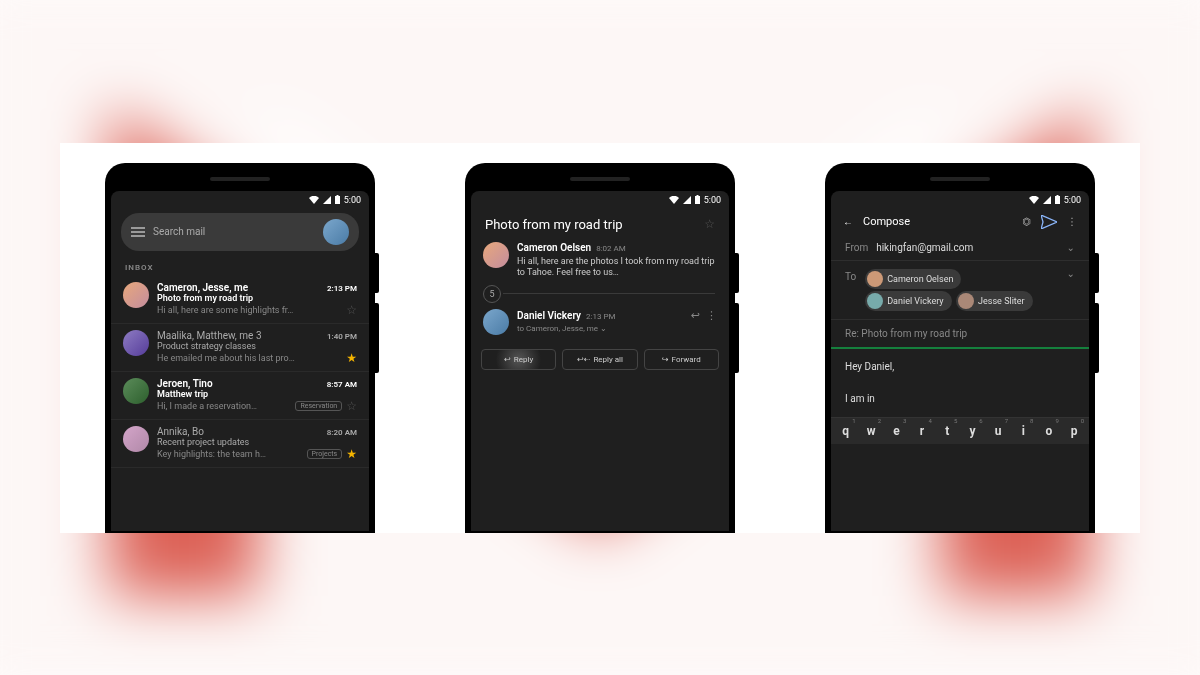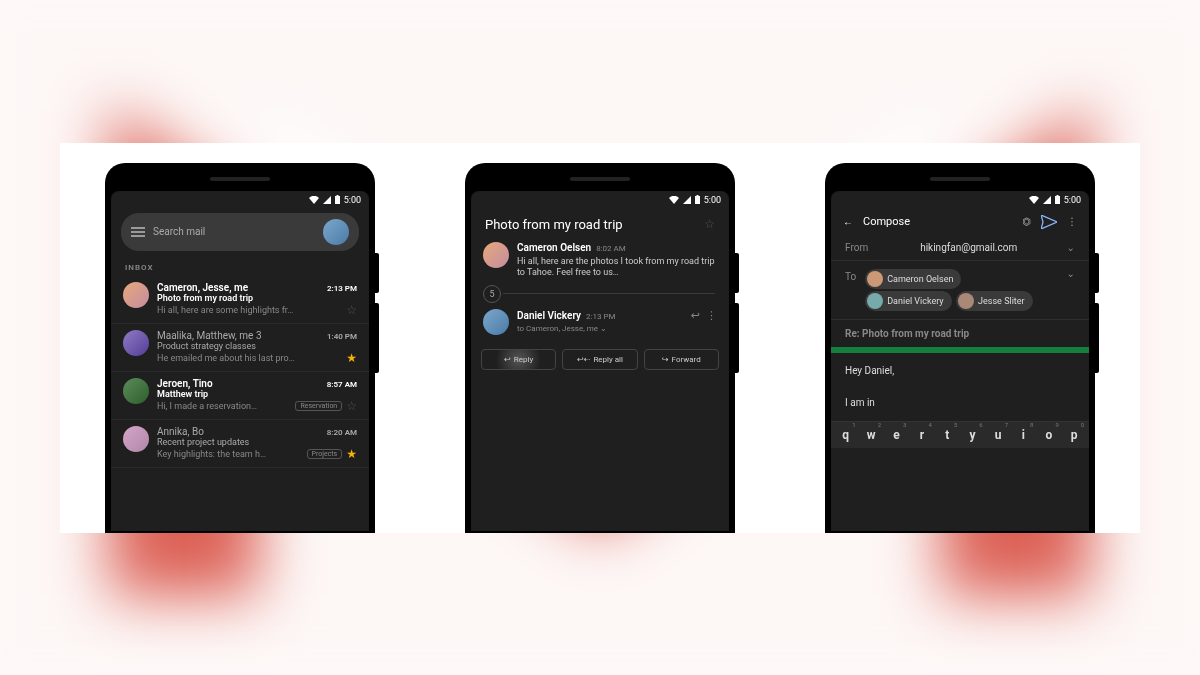--- a/index.html
+++ b/index.html
@@ -145,24 +145,24 @@
 .tool { display: flex; gap: 6px; margin-left: auto; color: #888; font-size: 11px; }
 .bodytxt { padding: 8px 14px; color: #ddd; font-size: 10px; line-height: 1.4; }
 .actions { display: flex; gap: 6px; padding: 8px 10px; }
 .actbtn { flex: 1; border: 1px solid #444; border-radius: 4px; padding: 5px 4px; font-size: 8px; color: #ccc; display: flex; align-items: center; justify-content: center; gap: 3px; }
 .actbtn.sel { background: radial-gradient(circle at center,#555,transparent 60%); }
 
 .compose-bar { display: flex; align-items: center; padding: 6px 12px; gap: 10px; color: #fff; }
 .compose-bar h1 { font-size: 11px; font-weight: 400; flex: 1; }
 .compose-bar .ico { color: #8ab4f8; }
 .fld { display: flex; align-items: center; padding: 7px 14px; gap: 8px; border-bottom: 1px solid #2e2e2e; font-size: 10px; color: #888; }
-.fld .val { color: #ddd; margin-left: 44px; }
+.fld .val { color: #ddd; }
 .pill { background: #3a3a3a; border-radius: 12px; padding: 2px 8px 2px 2px; display: inline-flex; align-items: center; gap: 4px; font-size: 9px; color: #ddd; margin: 1px; }
 .pill .pav { width: 16px; height: 16px; border-radius: 50%; background: #777; }
-.subjline { padding: 8px 14px; color: #888; font-size: 10px; border-bottom: 6px solid #15803d; font-weight: bold; }
+.subjline { padding: 8px 14px; color: #888; font-size: 10px; border-bottom: 2px solid #15803d; }
 .draft { padding: 10px 14px; color: #ddd; font-size: 10px; line-height: 1.6; }
 .kbd { background: #2a2a2a; display: flex; justify-content: space-around; padding: 6px 2px; color: #ddd; font-size: 12px; border-top: 1px solid #333; }
 .kbd div { position: relative; width: 20px; text-align: center; }
 .kbd div span { position: absolute; top: -7px; right: 0; font-size: 6px; color: #777; }
 .right { margin-left: auto; }
 .chev { color: #888; }
 </style>
 </head>
 <body>
 

